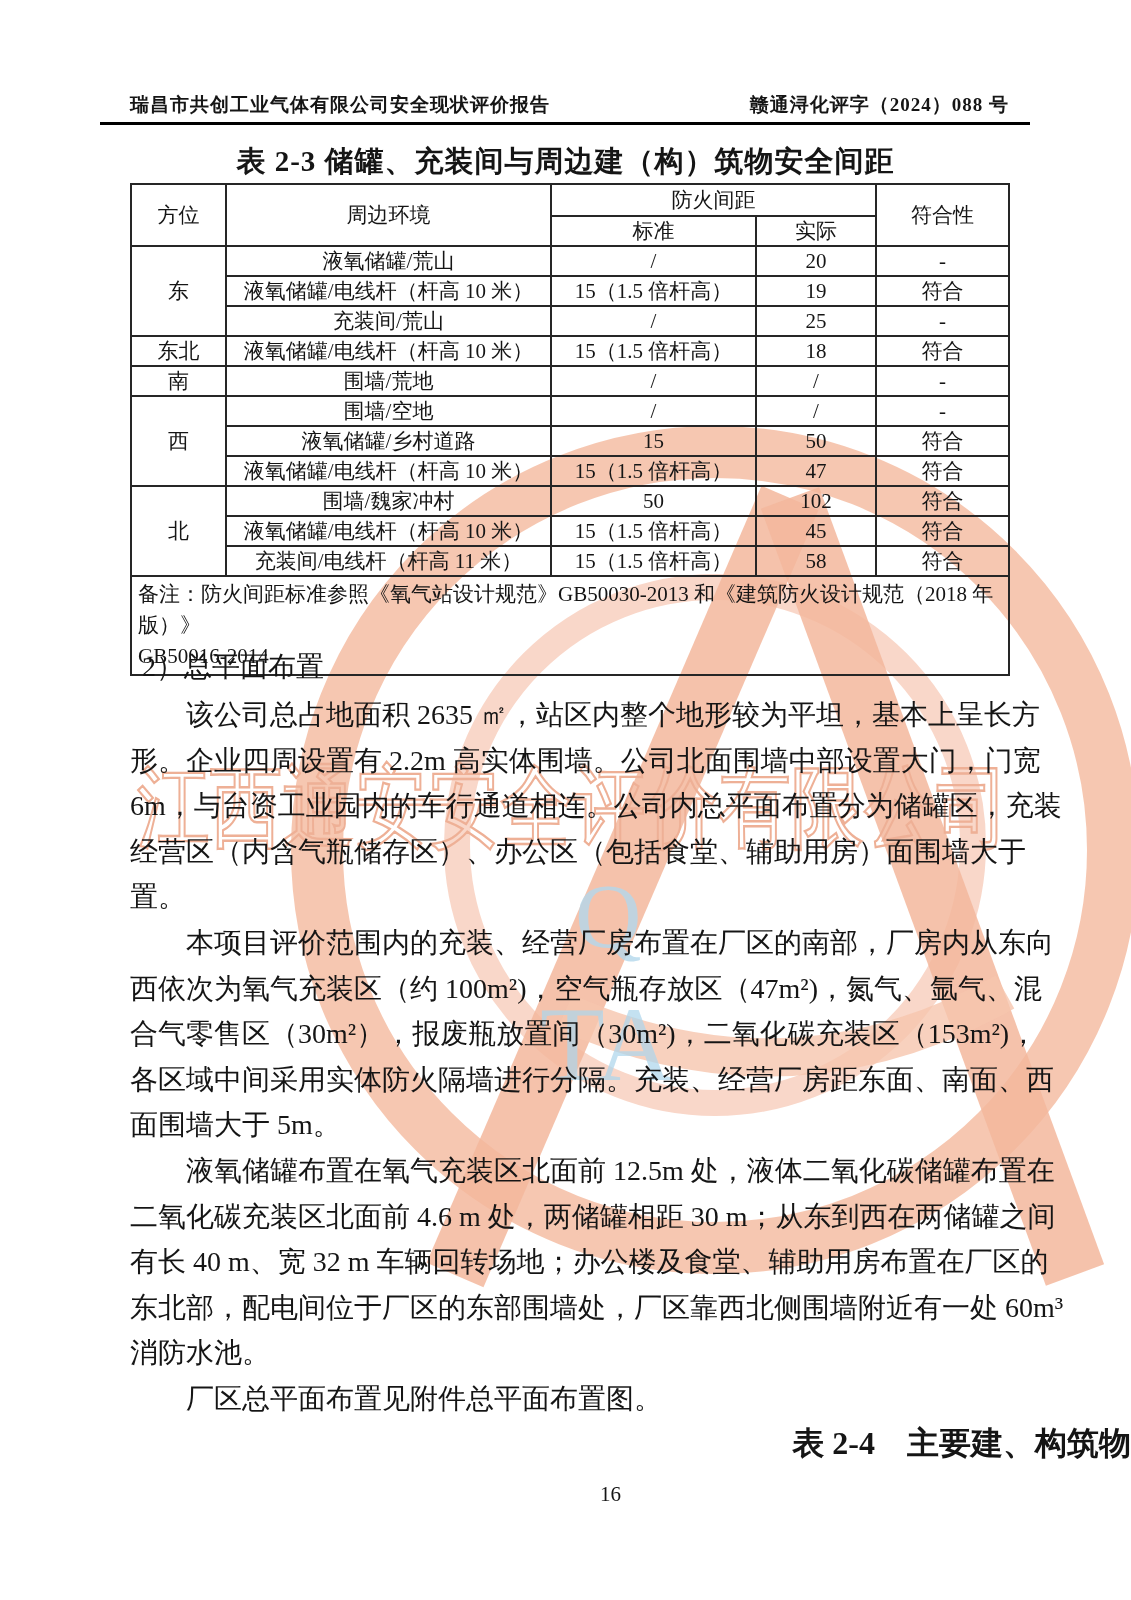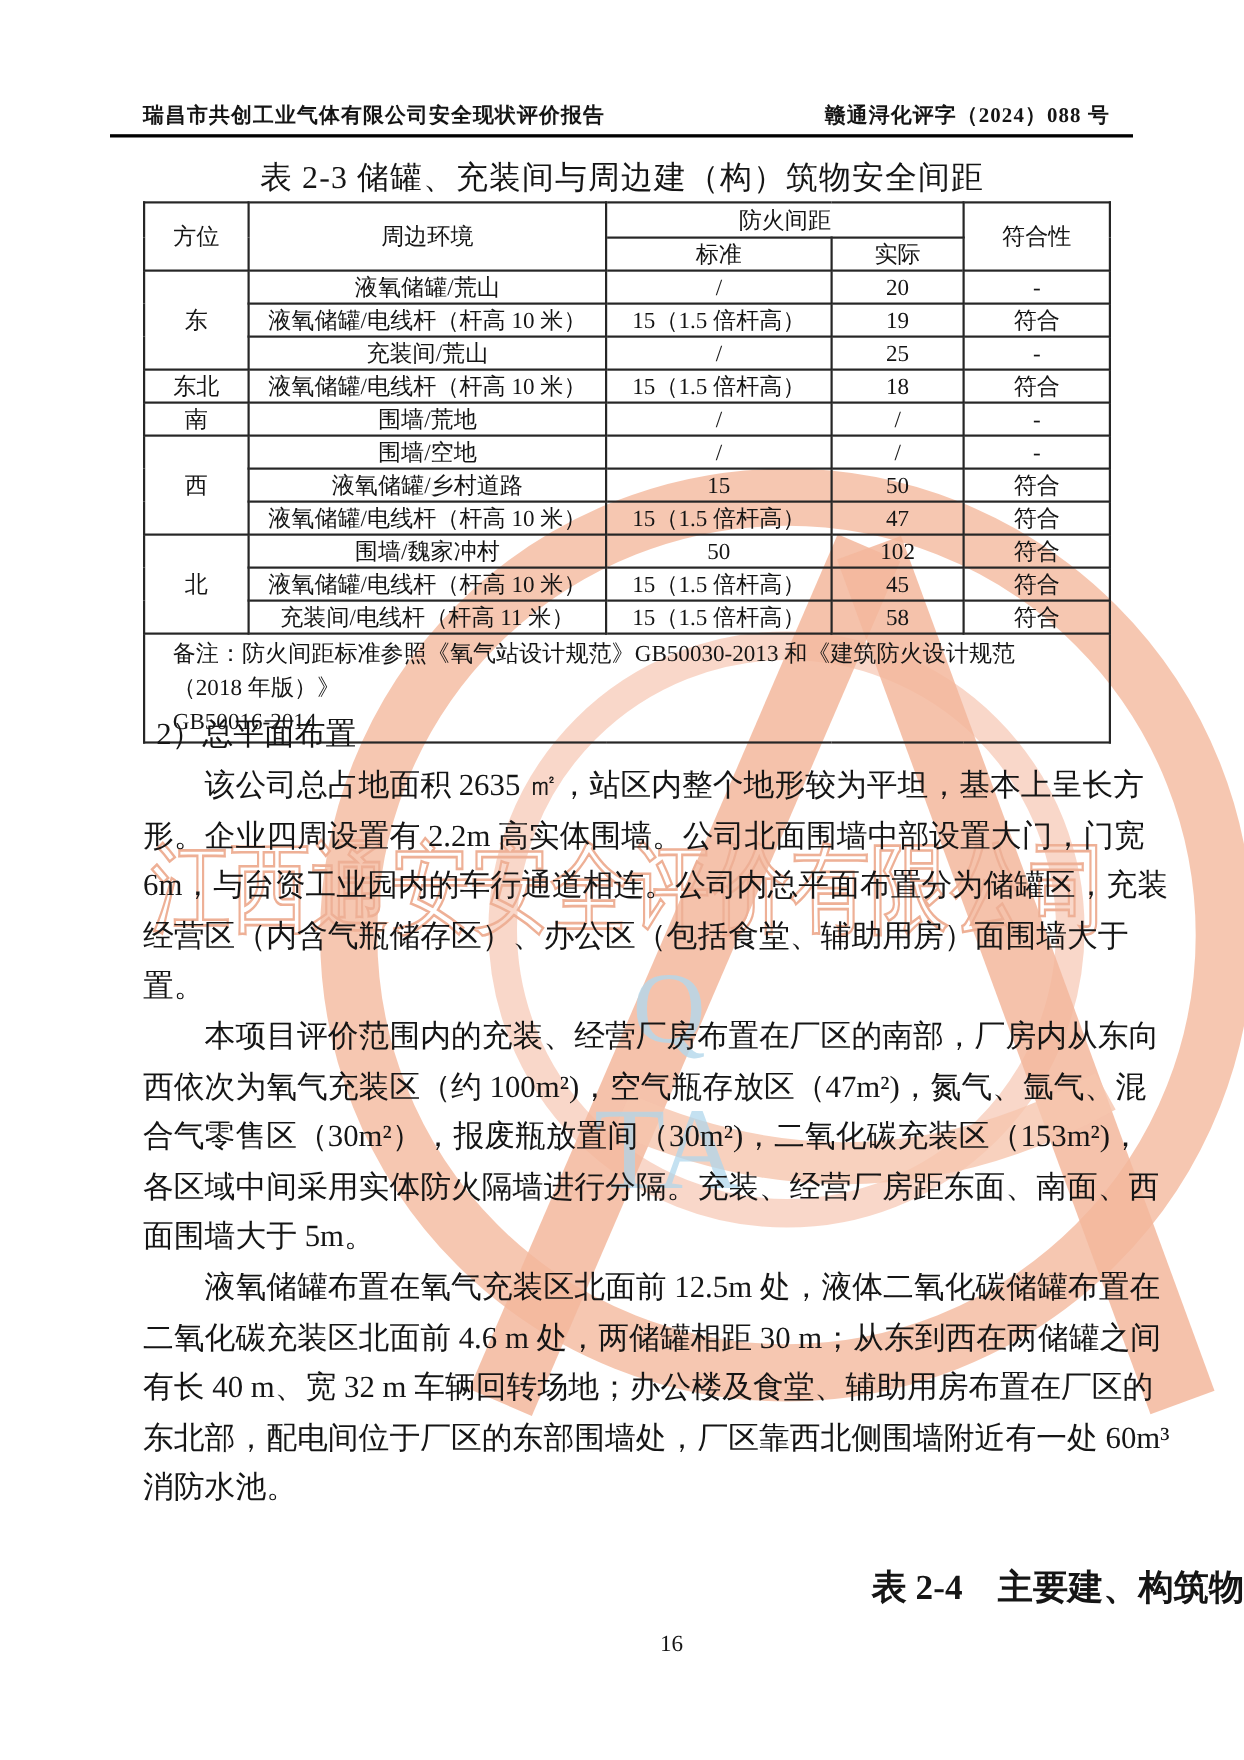--- a/index.html
+++ b/index.html
@@ -9,30 +9,30 @@
     font-family:"Liberation Serif","DejaVu Serif",serif;color:#151515;
   }
   .wm{position:absolute;left:0;top:0;z-index:0;}
   .content{position:relative;z-index:1;}
 
   .hdr-left{position:absolute;top:92px;left:130px;font-size:19px;font-weight:600;letter-spacing:1px;}
   .hdr-right{position:absolute;top:92px;right:122px;font-size:19px;font-weight:600;letter-spacing:1px;}
   .hdr-rule{position:absolute;top:122px;left:100px;width:930px;height:3px;background:#000;}
 
   .tbl-title{position:absolute;top:142px;left:0;width:100%;text-align:center;
-    font-size:29px;font-weight:400;letter-spacing:1px;}
+    font-size:29px;font-weight:700;letter-spacing:1px;}
 
   table.t23{position:absolute;top:183px;left:130px;width:878px;border-collapse:collapse;
     table-layout:fixed;font-size:21px;}
   table.t23 th,table.t23 td{border:2px solid #262626;padding:0 4px;text-align:center;
     vertical-align:middle;font-weight:400;line-height:1.25;overflow:hidden;}
   table.t23 tr.h1 th{height:30px;}
   table.t23 tr.h2 th{height:28px;}
   table.t23 tbody td{height:28px;}
-  table.t23 td.note-cell{height:66px;text-align:left;padding:2px 25px;line-height:31px;}
+  table.t23 td.note-cell{height:66px;text-align:left;padding:2px 6px;line-height:31px;}
   .cw-dir{width:95px;}.cw-env{width:325px;}.cw-std{width:205px;}.cw-act{width:120px;}.cw-comp{width:133px;}
 
   .sec-heading{position:absolute;top:648px;left:142px;font-size:28px;}
 
   .body-text{position:absolute;top:692px;left:130px;width:878px;font-size:28px;}
   .line{height:45.6px;line-height:45.6px;white-space:nowrap;text-align:justify;
     text-align-last:justify;text-justify:inter-character;}
   .line.first{text-indent:2em;}
   .line.last{text-align-last:left;}
 
@@ -179,18 +179,19 @@
         <div class="line first">本项目评价范围内的充装、经营厂房布置在厂区的南部，厂房内从东向</div>
         <div class="line">西依次为氧气充装区（约 100m²)，空气瓶存放区（47m²)，氮气、氩气、混</div>
         <div class="line">合气零售区（30m²），报废瓶放置间（30m²)，二氧化碳充装区（153m²)，</div>
         <div class="line">各区域中间采用实体防火隔墙进行分隔。充装、经营厂房距东面、南面、西</div>
         <div class="line last">面围墙大于 5m。</div>
         <div class="line first">液氧储罐布置在氧气充装区北面前 12.5m 处，液体二氧化碳储罐布置在</div>
         <div class="line">二氧化碳充装区北面前 4.6 m 处，两储罐相距 30 m；从东到西在两储罐之间</div>
         <div class="line">有长 40 m、宽 32 m 车辆回转场地；办公楼及食堂、辅助用房布置在厂区的</div>
         <div class="line">东北部，配电间位于厂区的东部围墙处，厂区靠西北侧围墙附近有一处 60m³</div>
         <div class="line last">消防水池。</div>
+        <div class="line first last">厂区总平面布置见附件总平面布置图。</div>
       </div>
 
     <div class="t24-heading">表 2-4　主要建、构筑物</div>
     <div class="page-num">16</div>
   </div>
 </div>
 
 </body></html>

